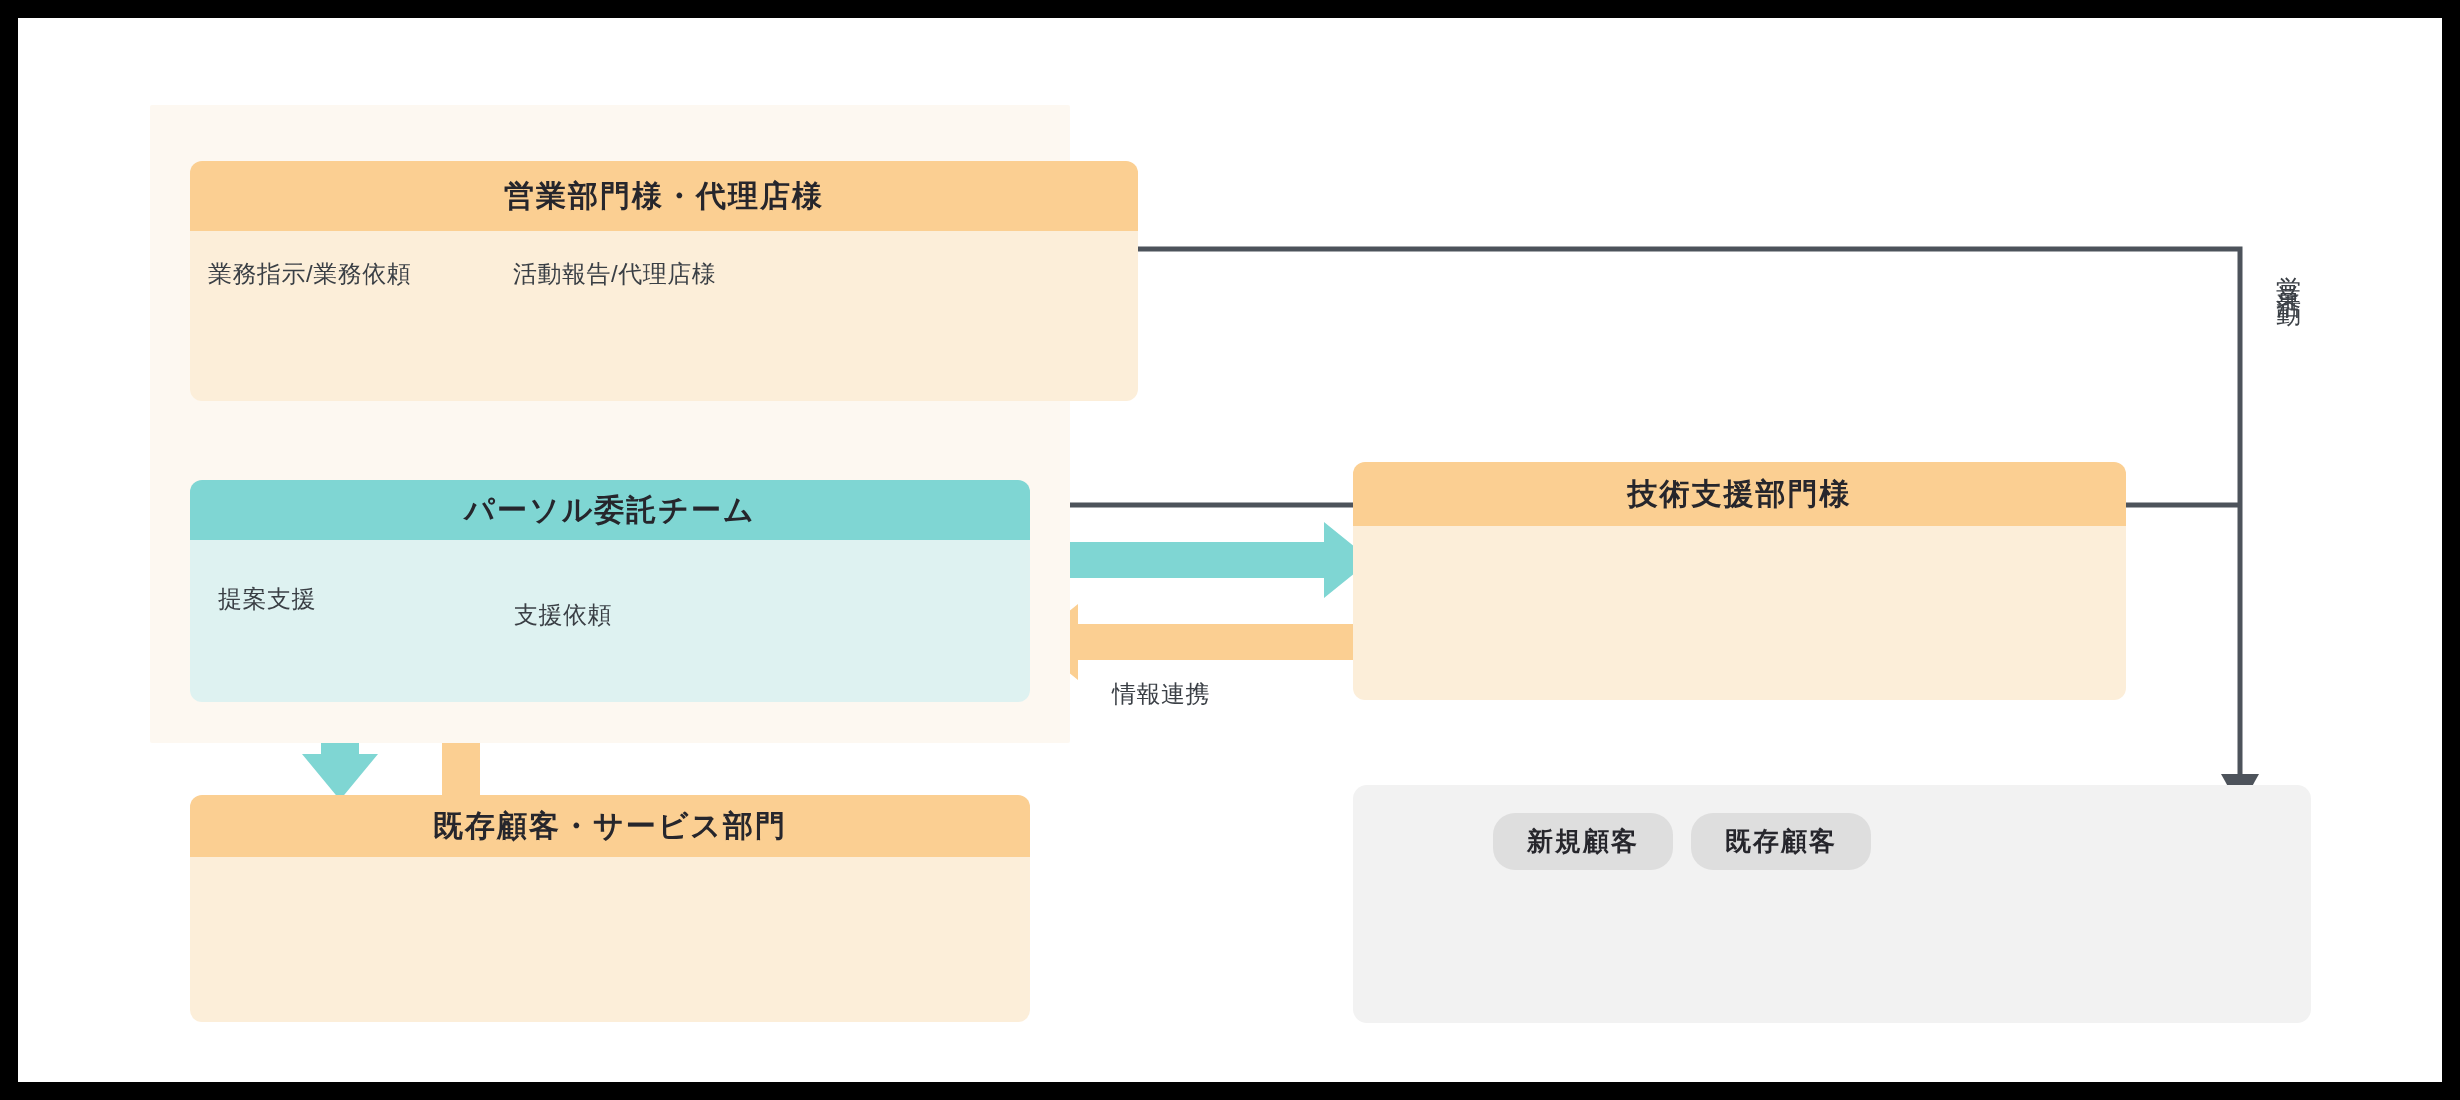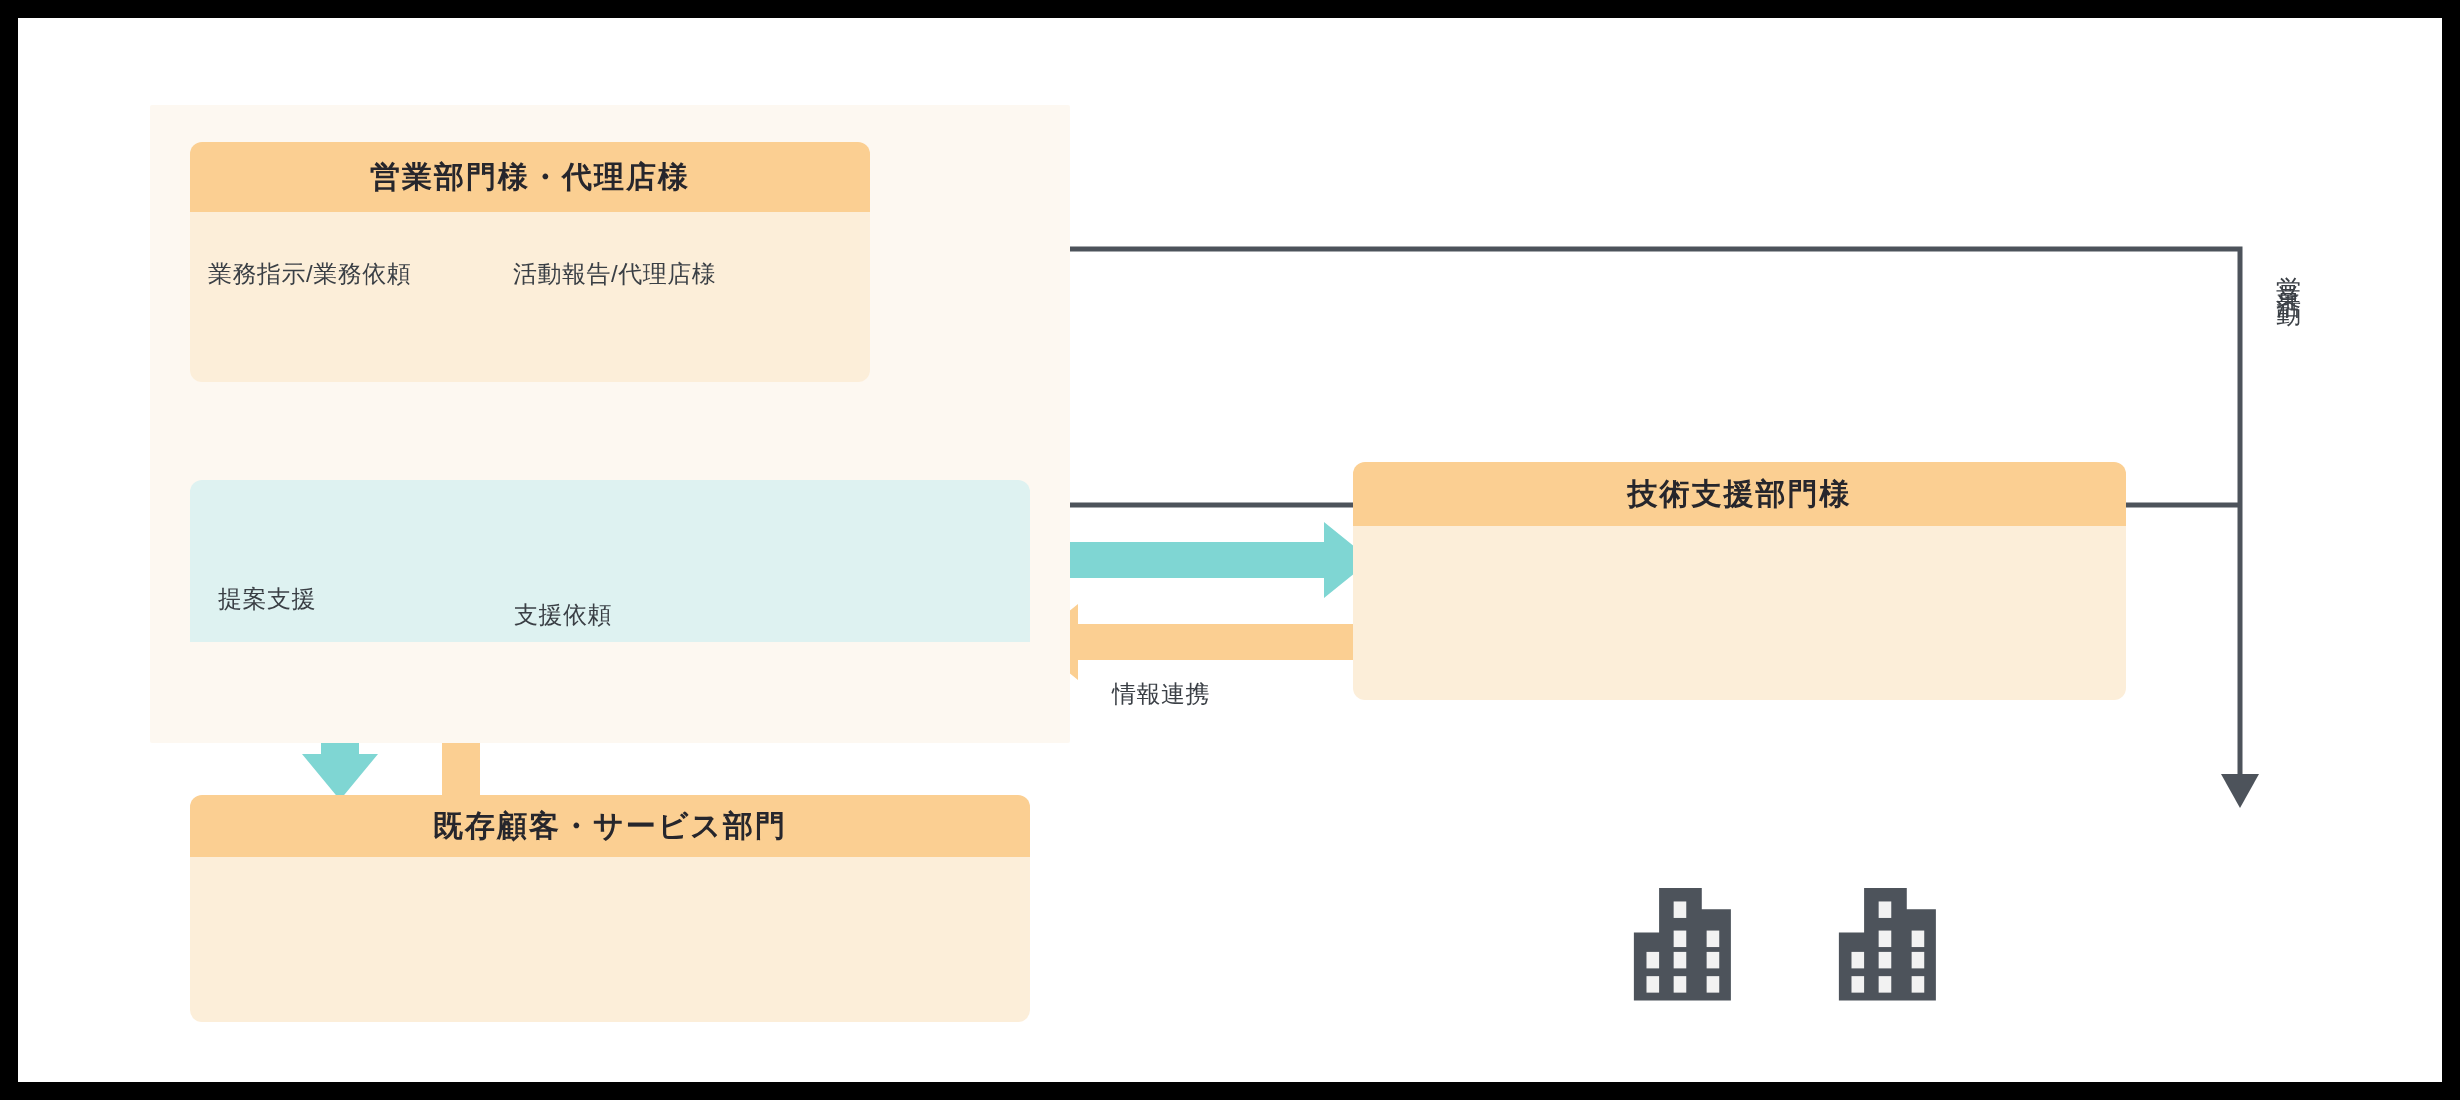--- a/index.html
+++ b/index.html
@@ -49,21 +49,21 @@
     width:100%;
     display:flex;align-items:center;justify-content:center;
     box-sizing:border-box;
   }
   .orange .card-header{background:#fbcf92;}
   .orange .card-body{background:#fceed9;}
   .teal   .card-header{background:#7fd6d3;}
   .teal   .card-body{background:#def2f1;}
 
   
-  #card-sales{left:172px;top:124px;width:680px;height:240px;}
+  #card-sales{left:172px;top:143px;width:948px;height:240px;}
   #card-sales .card-header{height:70px;font-size:30px;}
   #card-sales .card-body{height:170px;gap:66px;}
 
   #card-team{left:172px;top:462px;width:840px;height:222px;}
   #card-team .card-header{height:60px;font-size:30px;}
   #card-team .card-body{height:162px;gap:44px;}
 
   #card-planning{left:172px;top:777px;width:840px;height:227px;}
   #card-planning .card-header{height:62px;font-size:30px;}
   #card-planning .card-body{height:165px;gap:50px;}
@@ -225,33 +225,42 @@
   </svg>
 
   <div class="abs" id="outer-panel"></div>
 
   <div class="card orange" id="card-sales">
     <div class="card-header">営業部門様・代理店様</div>
     <div class="card-body"></div>
   </div>
 
   <div class="card teal" id="card-team">
+    <div class="card-header">パーソル委託チーム</div>
     <div class="card-body"></div>
   </div>
 
   <div class="card orange" id="card-planning">
     <div class="card-header">既存顧客・サービス部門</div>
     <div class="card-body"></div>
   </div>
 
   <div class="card orange" id="card-tech">
     <div class="card-header">技術支援部門様</div>
     <div class="card-body"></div>
   </div>
 
+  <div class="abs" id="card-customer">
+    <div class="cust-group" id="cust-new">
+      <div class="cust-pill">新規顧客</div>
+    </div>
+    <div class="cust-group" id="cust-exist">
+      <div class="cust-pill">既存顧客</div>
+    </div>
+  </div>
 
   <div class="flow-label" style="left:190px;top:240px;">業務指示/業務依頼</div>
 
   <div class="flow-label" style="left:495px;top:240px;">活動報告/代理店様</div>
 
   <div class="flow-label" style="left:200px;top:557px;margin-top:8px;">提案支援</div>
 
   <div class="flow-label" style="left:496px;top:557px;margin-top:24px;">支援依頼</div>
 
   <div class="flow-label" style="left:1094px;top:660px;">情報連携</div>

